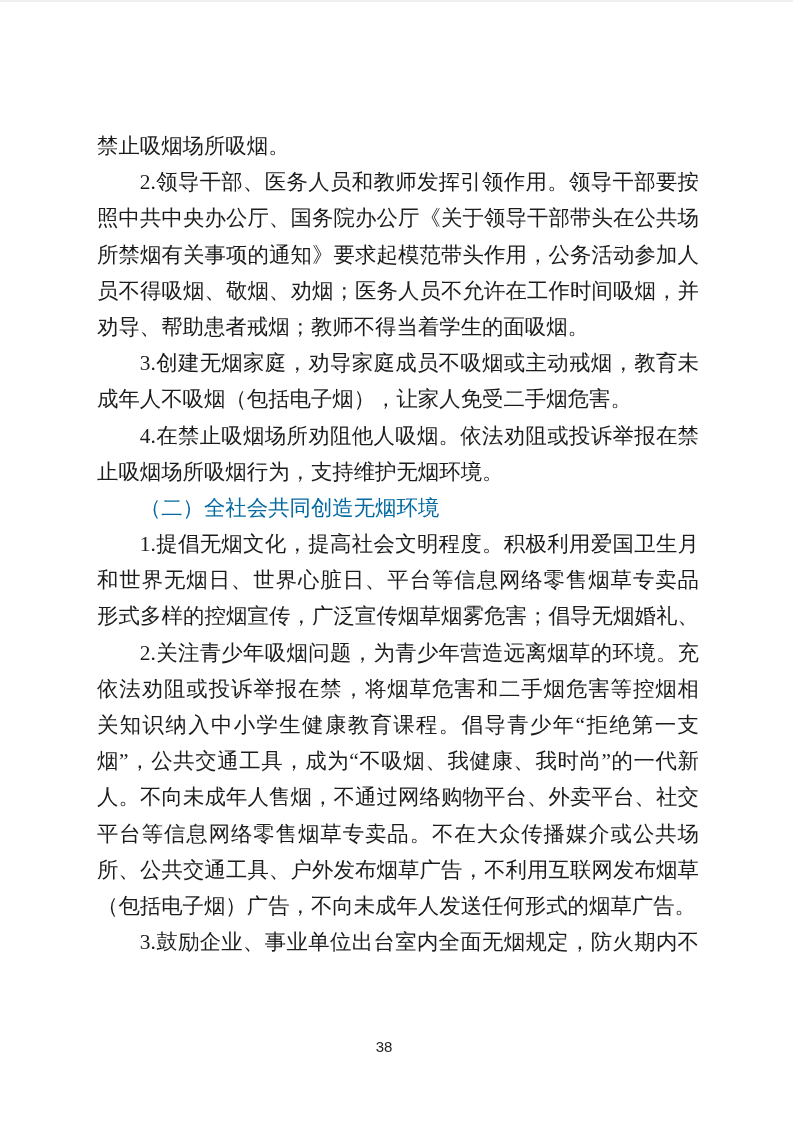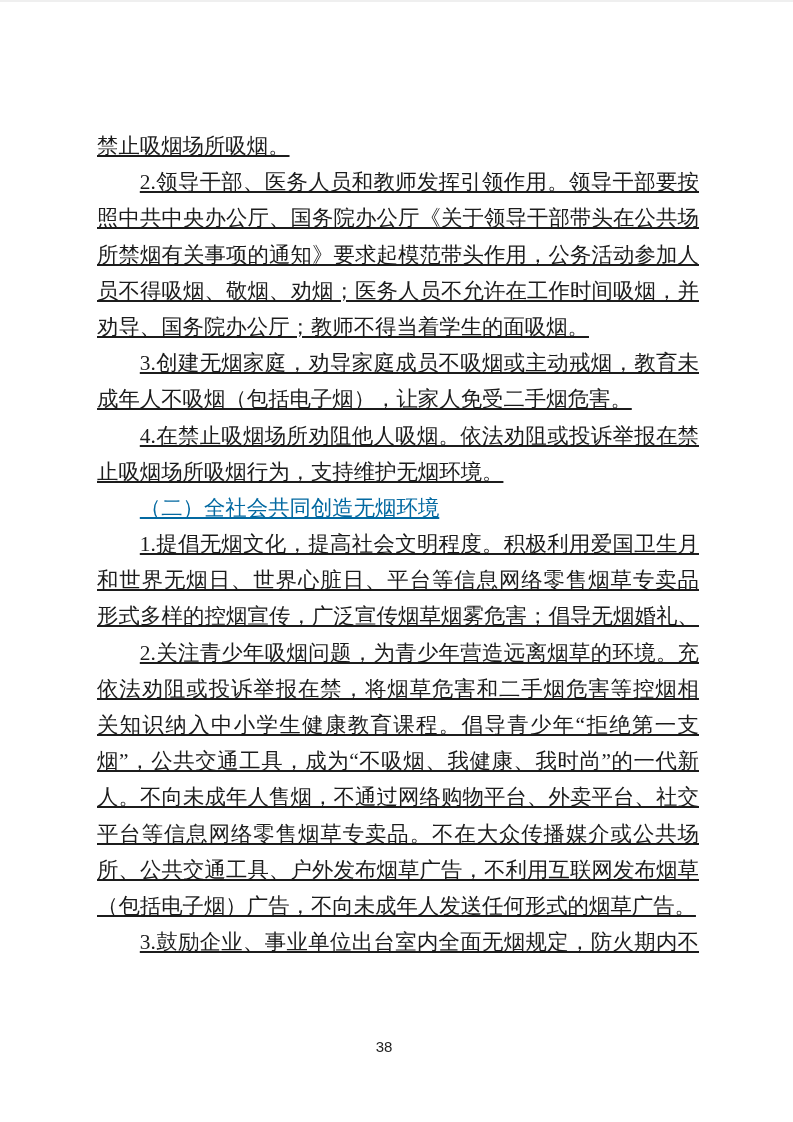--- a/index.html
+++ b/index.html
@@ -31,21 +31,20 @@
     margin: 0;
     padding: 0;
   }
   .line {
     height: 36.2px;
     line-height: 36.2px;
     font-size: 21.4px;
     white-space: nowrap;
     letter-spacing: 0;
     text-align: left;
-    text-decoration: underline;
   }
   
   .line.full {
     white-space: normal;
     text-align: justify;
     text-align-last: justify;
   }
   .line.indent {
     text-indent: 2em;
   }
@@ -70,21 +69,21 @@
 
 <div class="text-block" id="text-block">
     <div class="para">
       <div class="line">禁止吸烟场所吸烟。</div>
     </div>
     <div class="para">
       <div class="line indent full">2.领导干部、医务人员和教师发挥引领作用。领导干部要按</div>
       <div class="line full">照中共中央办公厅、国务院办公厅《关于领导干部带头在公共场</div>
       <div class="line full">所禁烟有关事项的通知》要求起模范带头作用，公务活动参加人</div>
       <div class="line full">员不得吸烟、敬烟、劝烟；医务人员不允许在工作时间吸烟，并</div>
-      <div class="line">劝导、国务院办公厅；教师不得当着学生的面吸烟。</div>
+      <div class="line">劝导、帮助患者戒烟；教师不得当着学生的面吸烟。</div>
     </div>
     <div class="para">
       <div class="line indent full">3.创建无烟家庭，劝导家庭成员不吸烟或主动戒烟，教育未</div>
       <div class="line">成年人不吸烟（包括电子烟），让家人免受二手烟危害。</div>
     </div>
     <div class="para">
       <div class="line indent full">4.在禁止吸烟场所劝阻他人吸烟。依法劝阻或投诉举报在禁</div>
       <div class="line">止吸烟场所吸烟行为，支持维护无烟环境。</div>
     </div>
     <div class="para heading">

